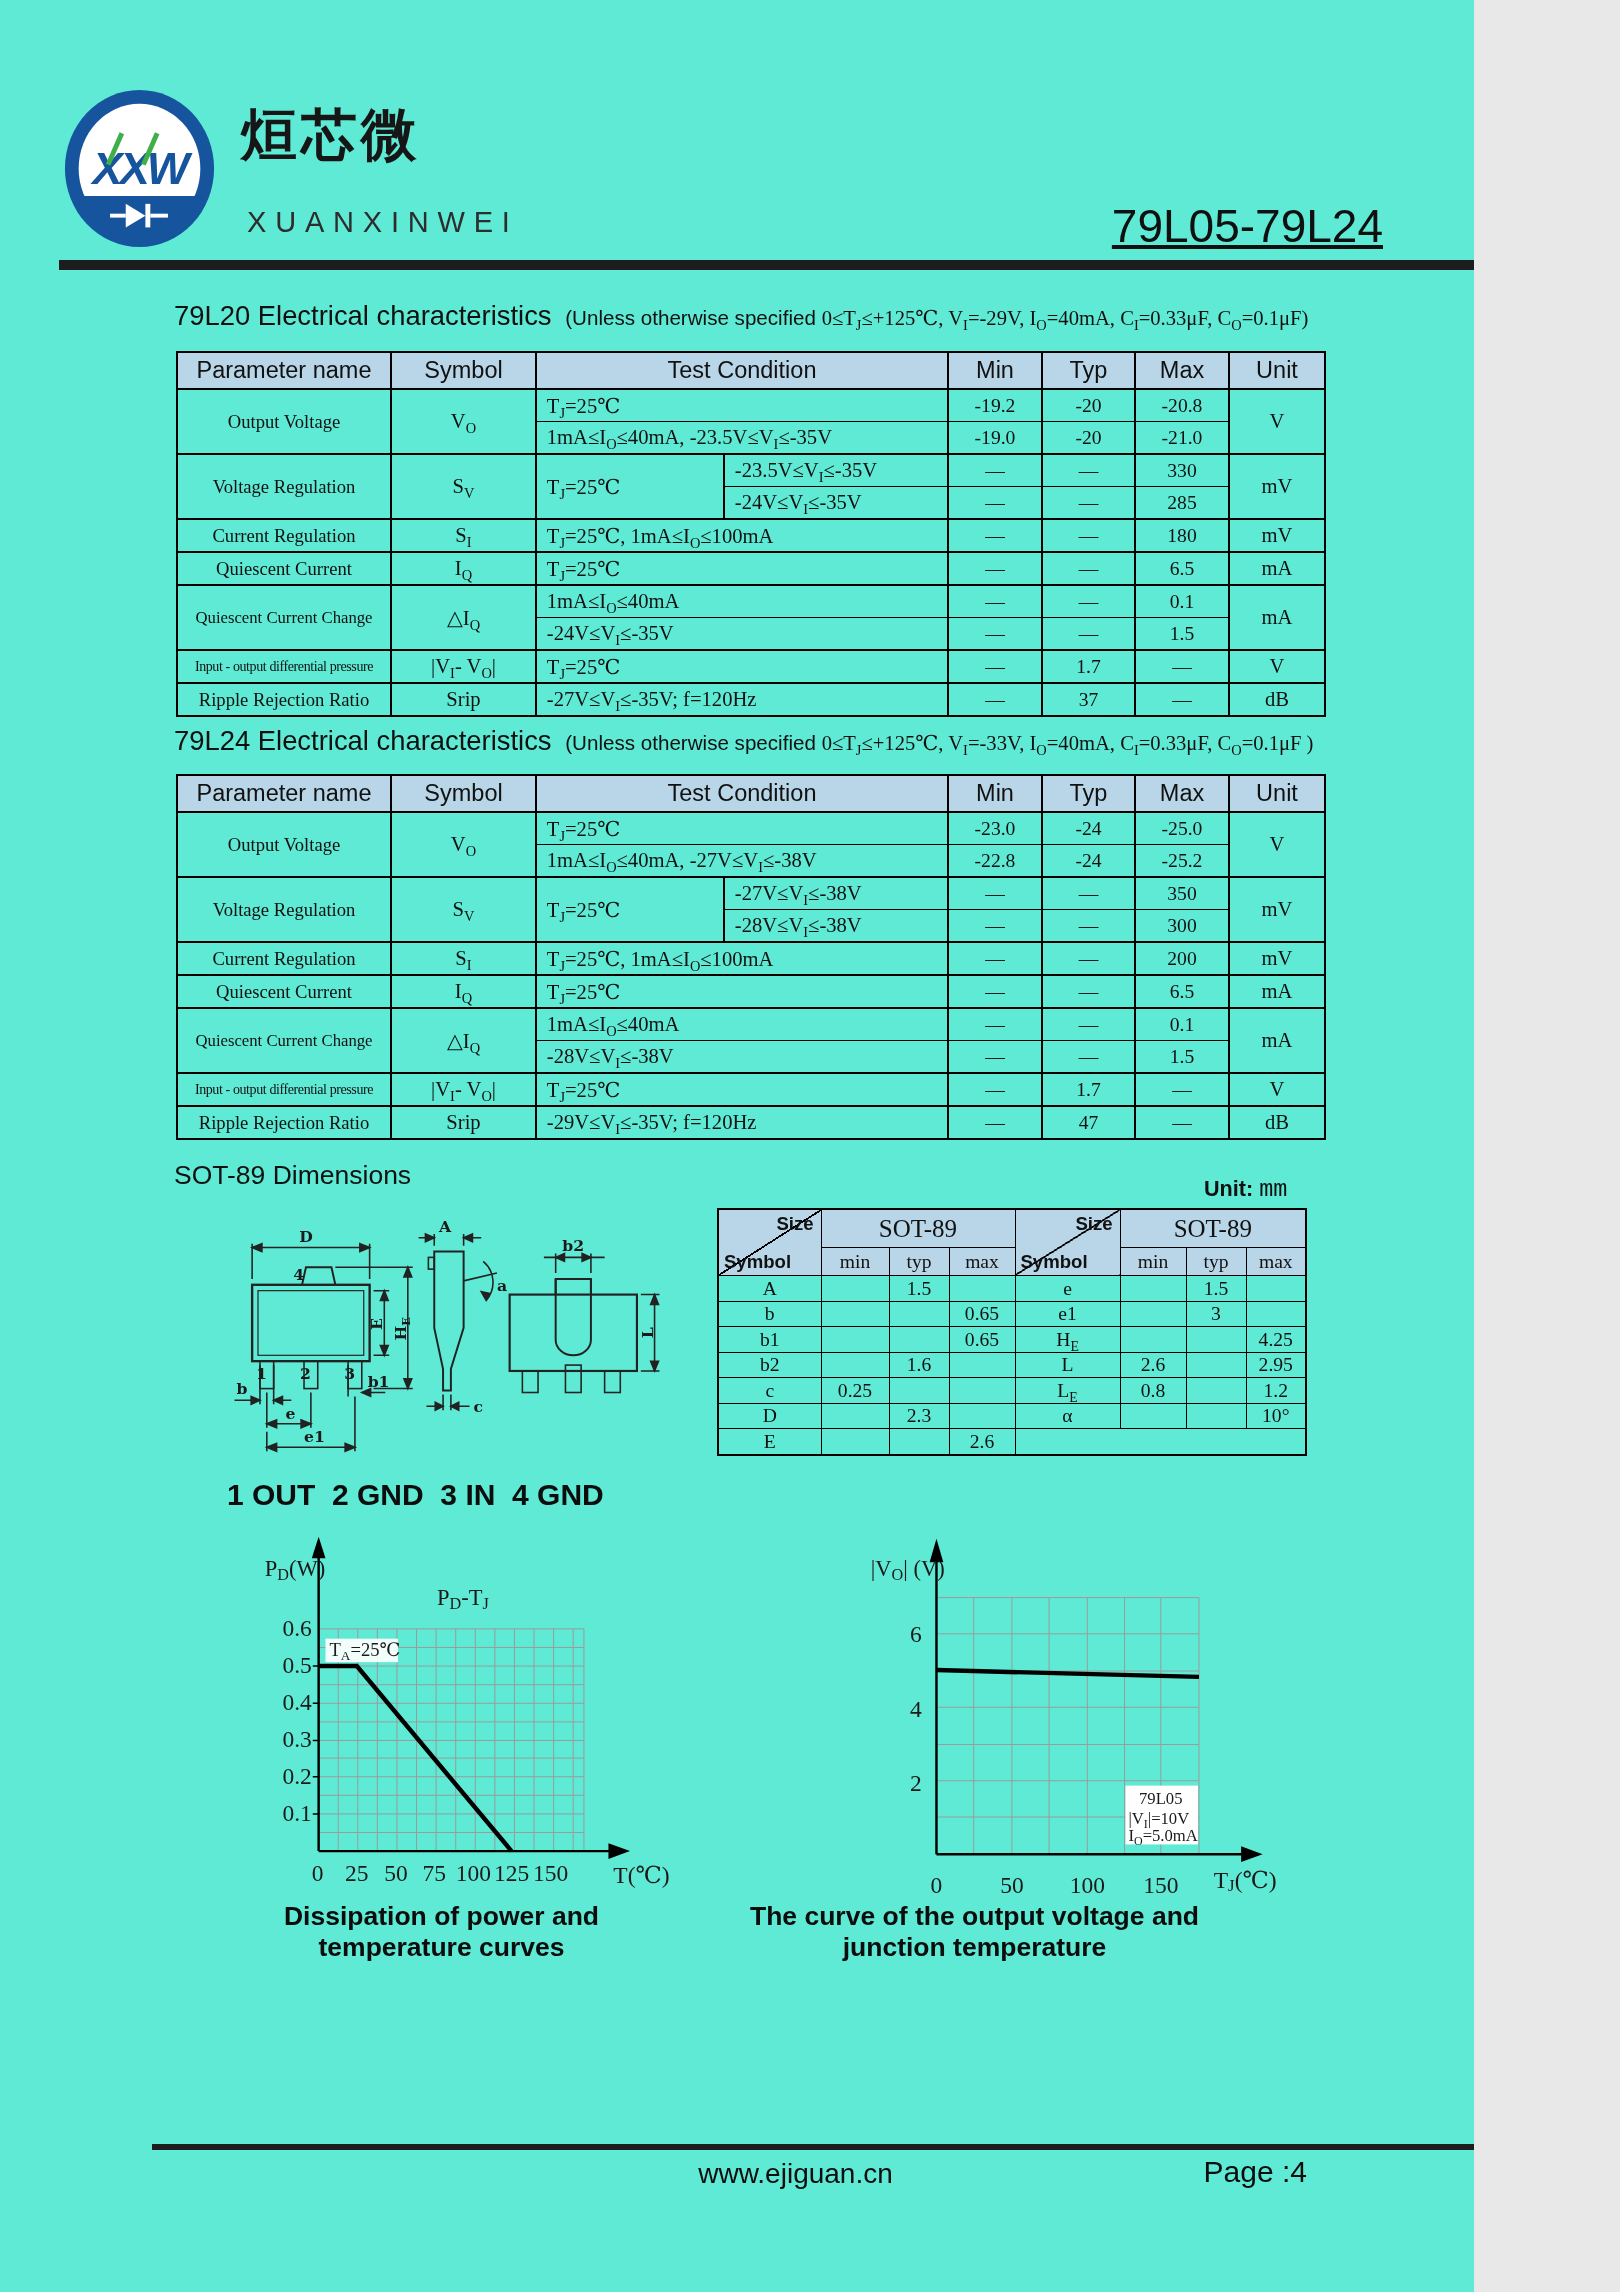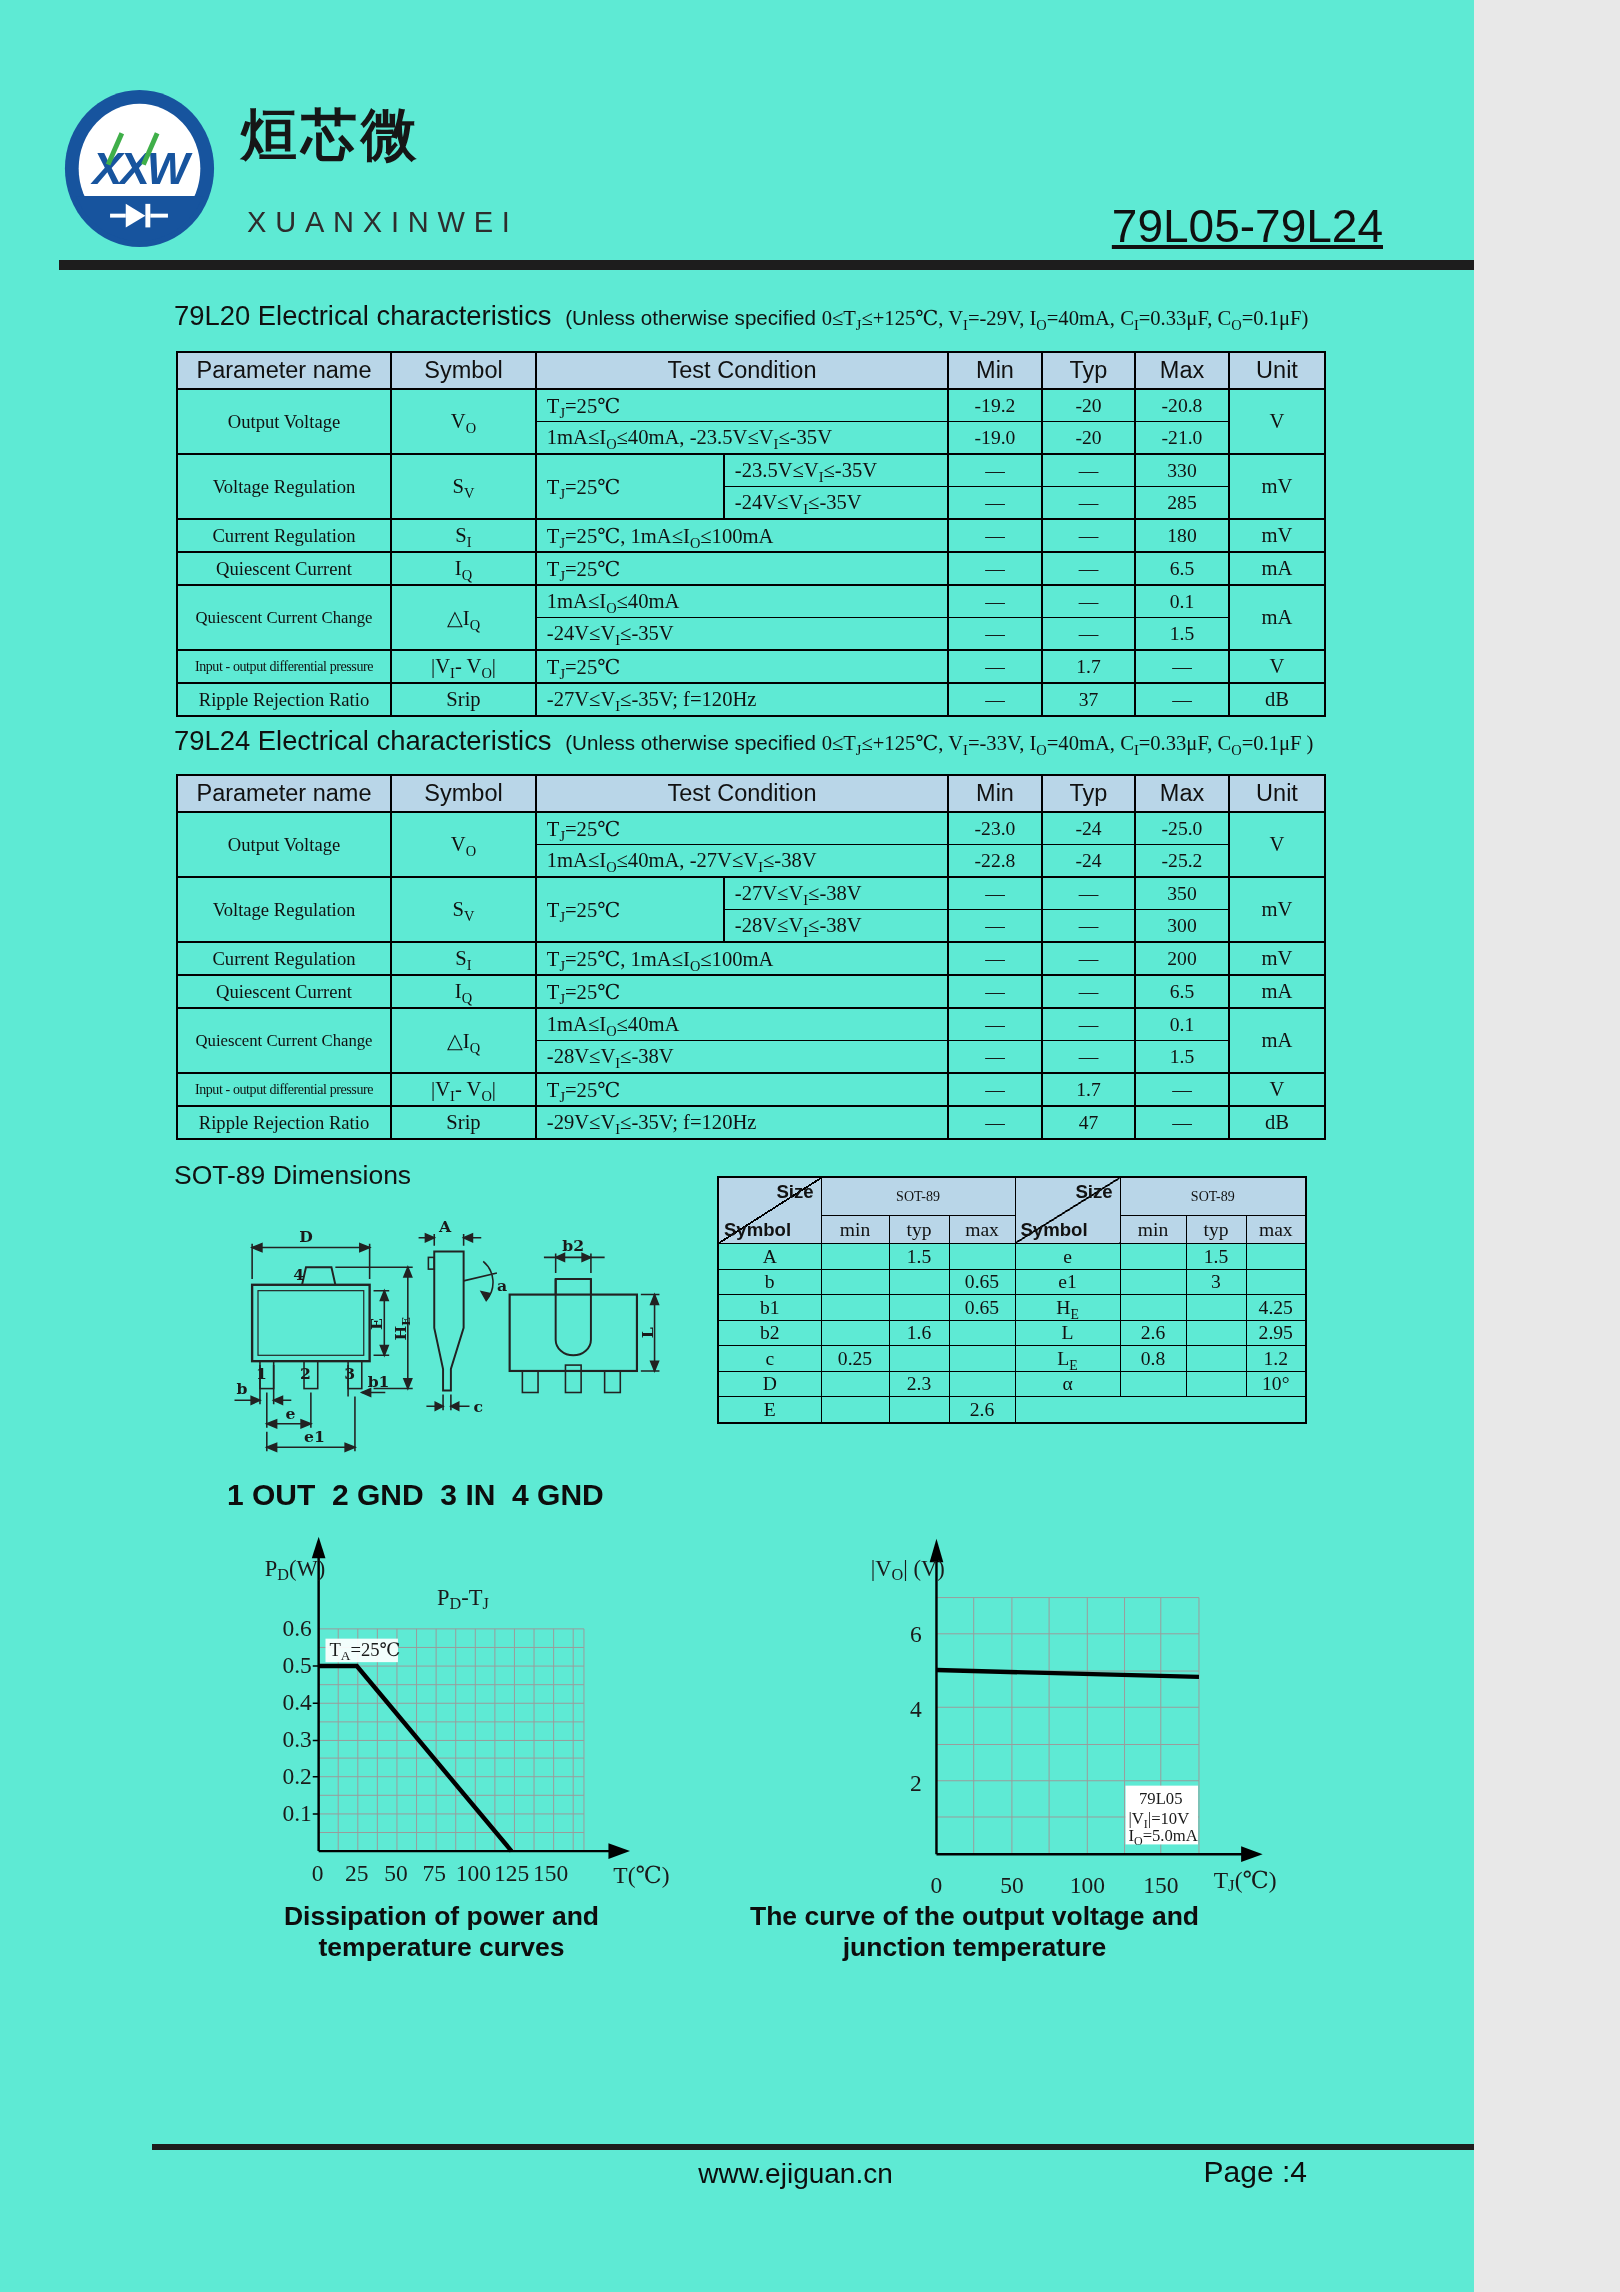--- a/index.html
+++ b/index.html
@@ -30,21 +30,21 @@
   table.elec td.c{text-align:left;padding-left:9.8px;font-size:20.6px;}
   table.elec td.p{font-size:18.6px;}
   table.elec td.md{font-size:16.7px;}
   table.elec td.sm{font-size:14px;letter-spacing:-0.4px;}
   table.elec td.s,table.elec td.u{font-size:20.6px;}
 
   
   table.dim{border-collapse:collapse;table-layout:fixed;width:586px;border:2px solid #000;
             font-family:"Liberation Serif","DejaVu Serif",serif;}
   table.dim th,table.dim td{border:1px solid #000;padding:0;text-align:center;overflow:hidden;}
-  table.dim thead th{background:#b9d6e8;font-weight:400;font-size:14px;}
+  table.dim thead th{background:#b9d6e8;font-weight:400;font-size:25px;}
   table.dim thead tr:first-child th{height:37px;}
   table.dim thead tr:last-child th{height:27.4px;font-size:19.6px;}
   table.dim tbody td{height:24.5px;font-size:19.6px;}
   td.diag{background-color:#b9d6e8;background-image:linear-gradient(to bottom right,
           transparent 49.2%,#000 49.2%,#000 50.8%,transparent 50.8%);position:relative;}
   td.diag .dsize{position:absolute;top:2.9px;right:6.9px;font-family:"Liberation Sans",sans-serif;
                  font-weight:700;font-size:18.6px;}
   td.diag .dsym{position:absolute;bottom:2px;left:4.9px;font-family:"Liberation Sans",sans-serif;
                 font-weight:700;font-size:18.6px;}
   #unit-note{left:1204px;top:1176px;font-size:21.6px;}
@@ -396,21 +396,21 @@
     <text class="dim-l" x="160" y="172"><tspan>b1</tspan></text>
     <text class="dim-l" x="76" y="205"><tspan>e</tspan></text>
     <text class="dim-l" x="95" y="229"><tspan>e1</tspan></text>
     <text class="dim-l" x="239" y="14" text-anchor="middle"><tspan>A</tspan></text>
     <text class="dim-l" x="292" y="74"><tspan>a</tspan></text>
     <text class="dim-l" x="268" y="198"><tspan>c</tspan></text>
     <text class="dim-l" x="370" y="34" text-anchor="middle"><tspan>b2</tspan></text>
     <text class="dim-l" x="448" y="120" text-anchor="middle" transform="rotate(-90 448,117)"><tspan>L</tspan></text>
   </svg>
 
-  <table class="dim abs" style="left:717px;top:1176px;">
+  <table class="dim abs" style="left:717px;top:1208px;">
     <colgroup>
         <col style="width:103px">
         <col style="width:68px">
         <col style="width:60px">
         <col style="width:66px">
         <col style="width:105px">
         <col style="width:66px">
         <col style="width:60px">
         <col style="width:60px">
       </colgroup>

